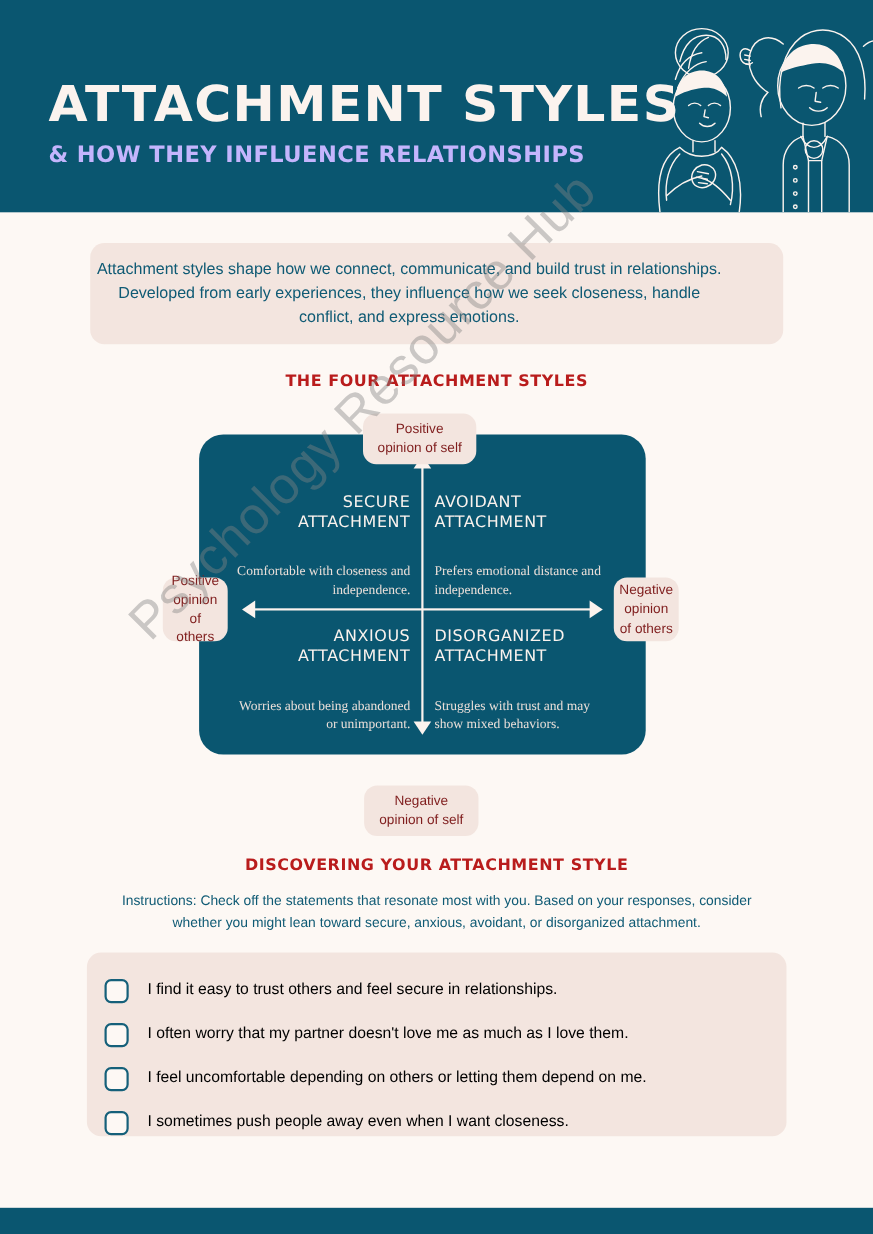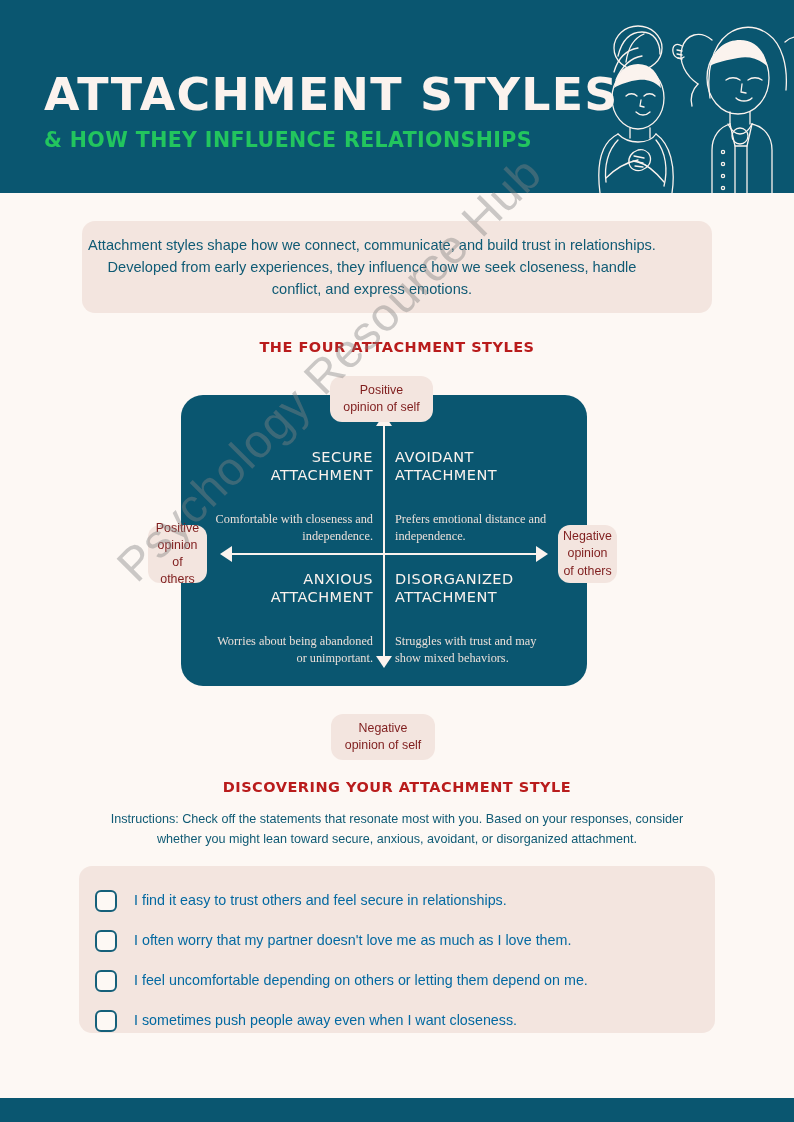--- a/index.html
+++ b/index.html
@@ -52,21 +52,21 @@
     white-space: nowrap;
     transform: scaleX(1.02);
     transform-origin: left center;
   }
 
   .subtitle {
     font-family: "DejaVu Sans", sans-serif;
     font-weight: 700;
     font-size: 20.5px;
     letter-spacing: 0.4px;
-    color: #22c55e;
+    color: #c4b5fd;
     margin-top: 11px;
     white-space: nowrap;
   }
 
   .header-art {
     position: absolute;
     right: 0;
     top: 0;
     width: 234px;
     height: 193px;
@@ -255,21 +255,21 @@
     height: 22px;
     min-width: 22px;
     border: 2.5px solid #15607a;
     border-radius: 6px;
     background: #fdf8f4;
   }
 
   .check-label {
     margin-left: 17px;
     font-size: 14.3px;
-    color: #0369a1;
+    color: #000000;
     line-height: 1.2;
   }
 
   
   .footer {
     position: absolute;
     left: 0;
     top: 1098px;
     width: 794px;
     height: 24px;

